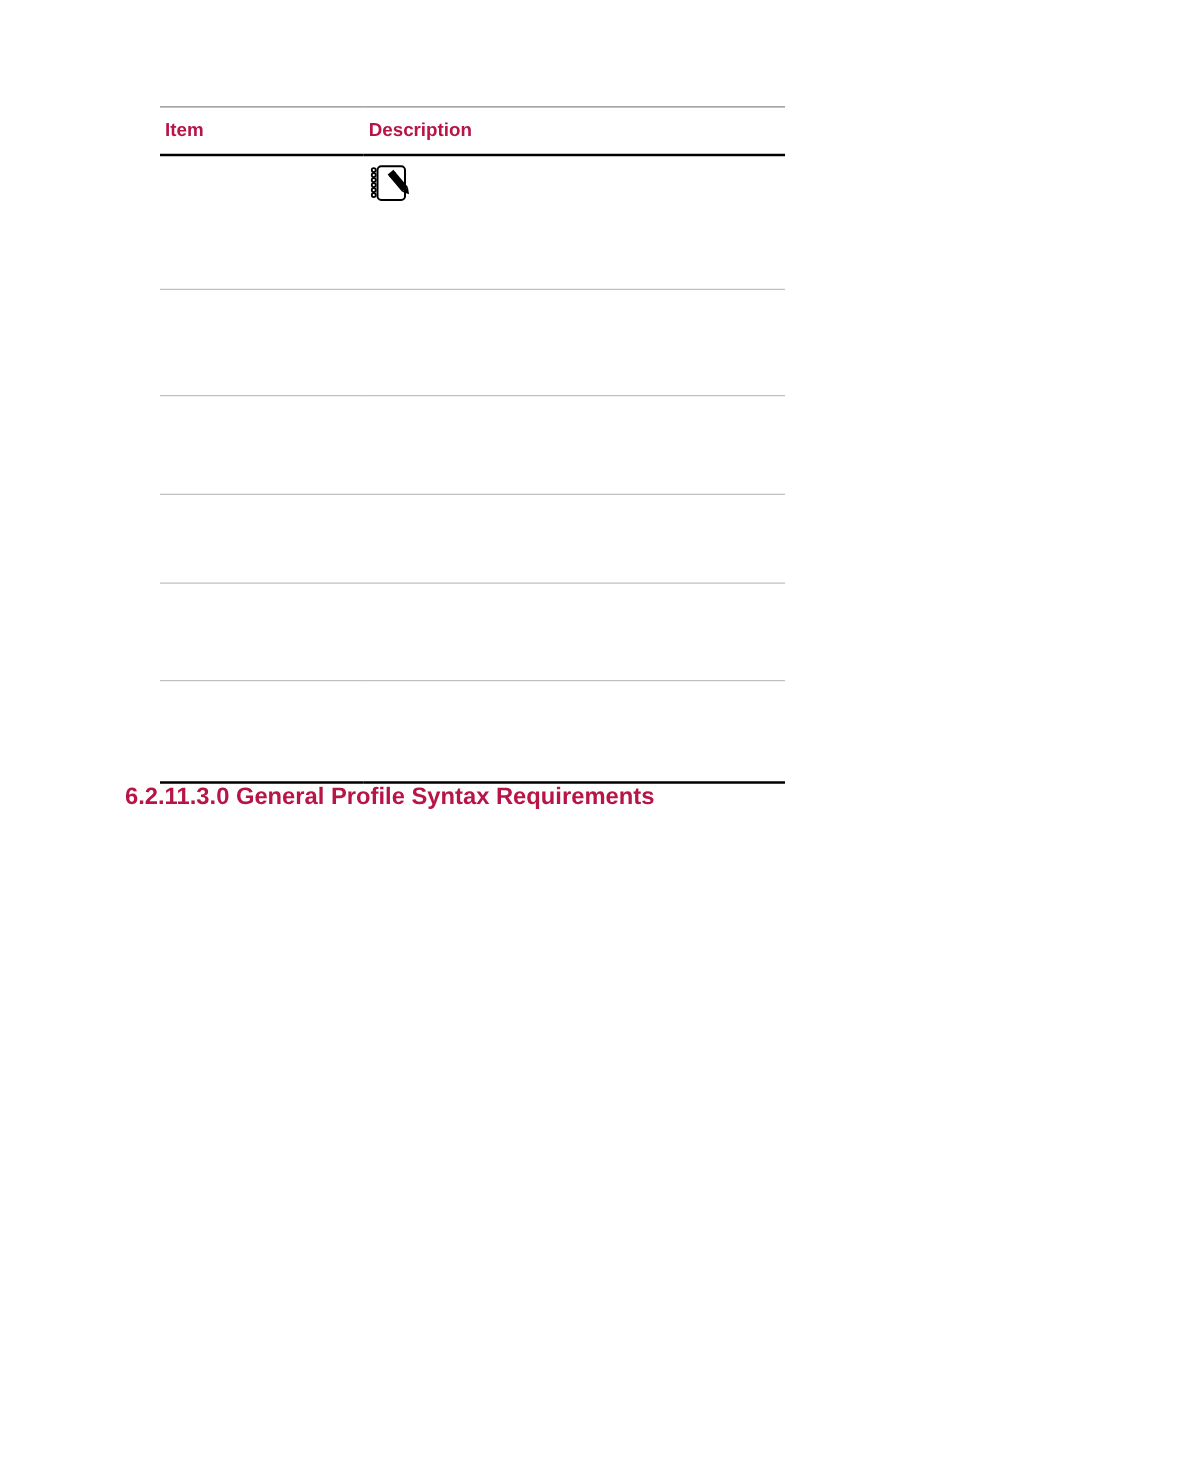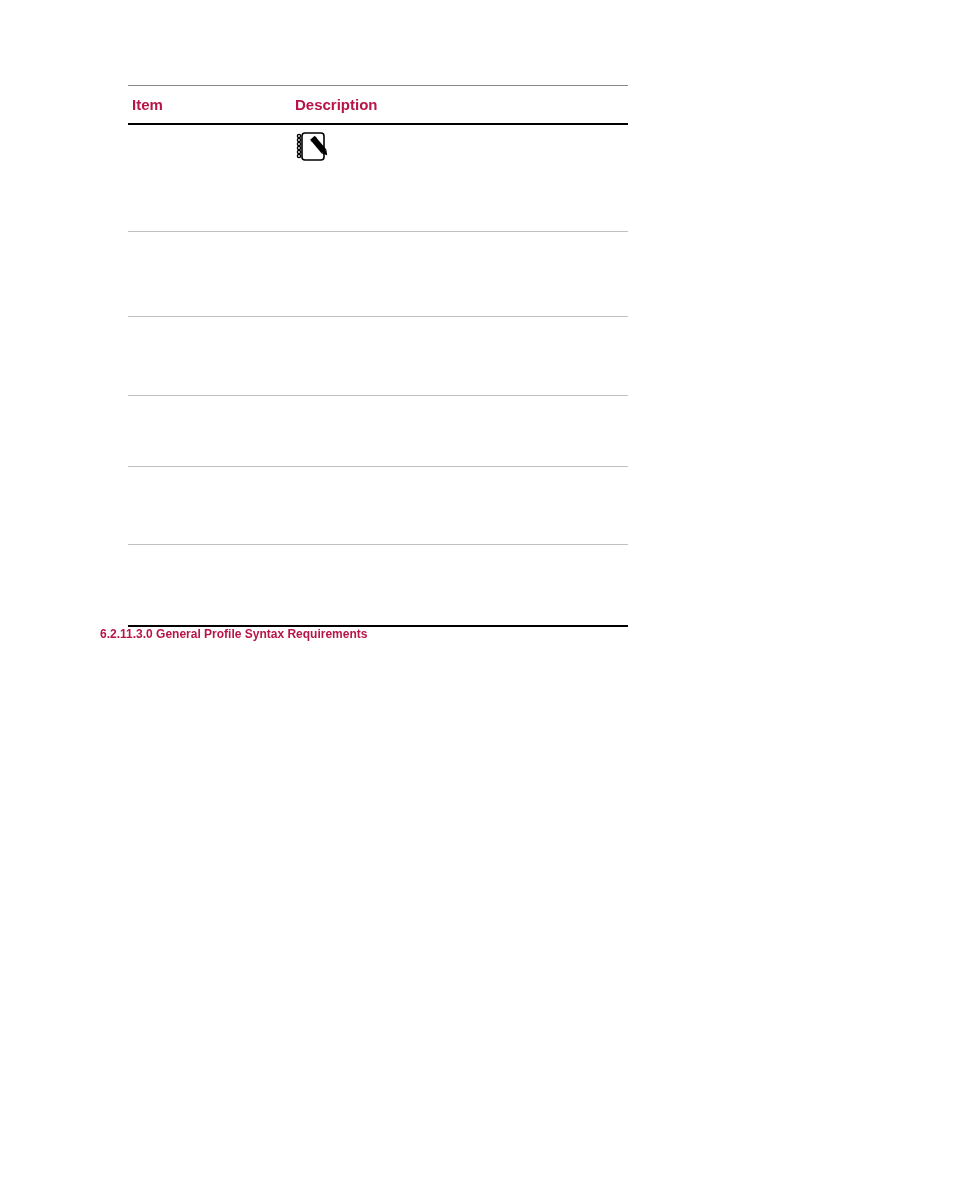--- a/index.html
+++ b/index.html
@@ -44,21 +44,21 @@
   tr.r0 td { height: 100px; }
   tr.r1 td { height: 84px; }
   tr.r2 td { height: 78px; }
   tr.r3 td { height: 70px; }
   tr.r4 td { height: 77px; }
   tr.last td { height: 80px; border-bottom: 2px solid #000; }
   .icon-cell { padding-top: 6px; }
   .note-icon svg { display: block; }
   h2.section {
     color: #b71547;
-    font-size: 12px;
+    font-size: 19px;
     font-weight: bold;
     margin: 0;
   }
   .sec1 { margin-top: 36px; }
   .sec2 { margin-top: 350px; }
 </style>
 </head>
 <body>
 
 <div class="page">

